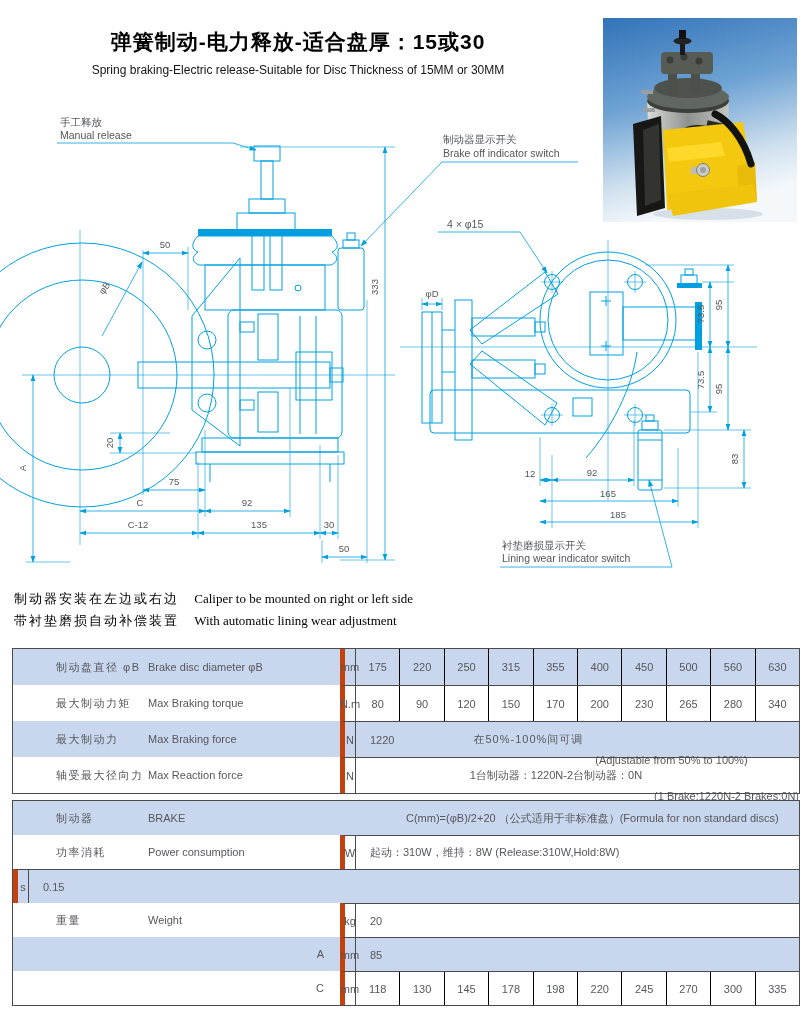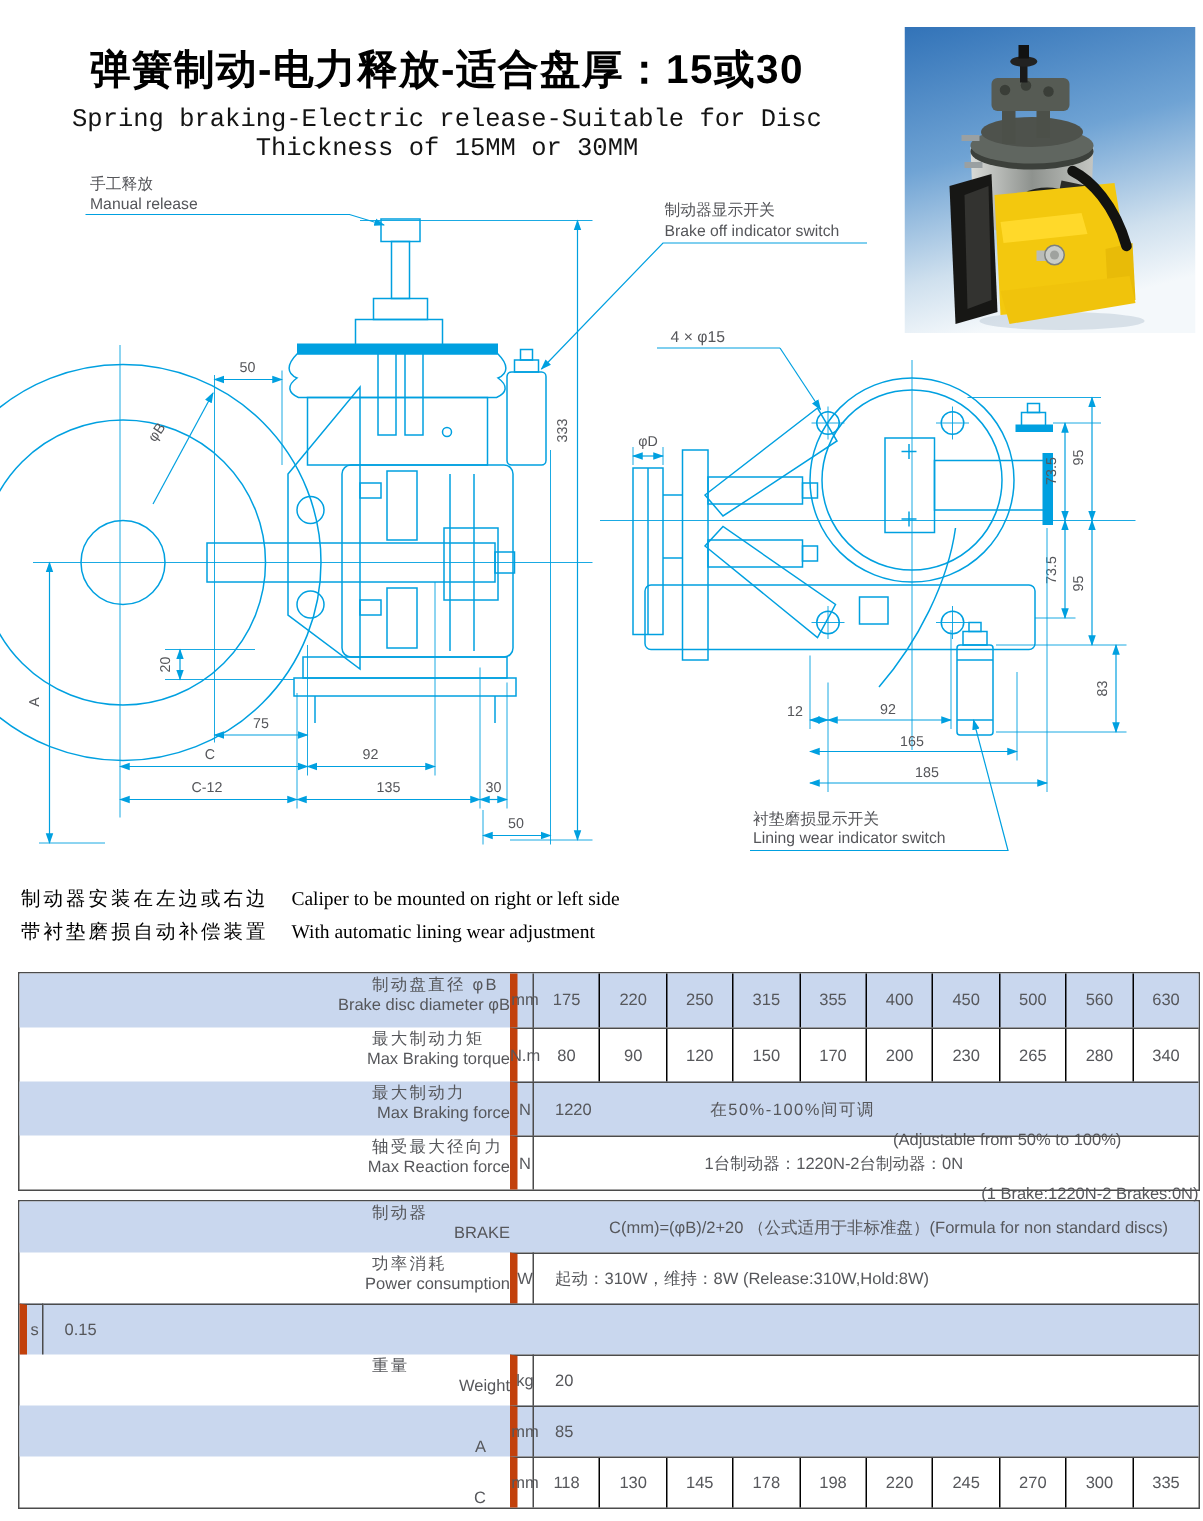--- a/index.html
+++ b/index.html
@@ -1,22 +1,22 @@
 <!DOCTYPE html>
 <html><head>
 <meta charset="utf-8">
 <style>
   html,body { margin:0; padding:0; background:#e8e8e8; }
   .page { position:relative; width:802px; height:1014px; margin:0 auto; background:#ffffff;
           font-family:"Liberation Sans",sans-serif; overflow:hidden; }
 
   
   .title-block { position:absolute; left:8px; top:28px; width:580px; text-align:center; color:#000; }
-  .title-zh { font-size:27px; font-weight:bold; letter-spacing:1px; }
-  .title-en { font-size:17px; margin-top:7px; color:#141414;font-family:Liberation Mono, monospace; }
+  .title-zh { font-size:21px; font-weight:bold; letter-spacing:1px; }
+  .title-en { font-size:12px; margin-top:7px; color:#141414; }
 
   
   .photo { position:absolute; left:603px; top:18px; width:194px; height:204px; }
 
   
   .drawings { position:absolute; left:0; top:110px; }
   .ln   { stroke:#00a0e0; fill:none; stroke-width:1; }
   .lnf  { fill:#00a0e0; stroke:none; }
   .thin { stroke:#00a0e0; fill:none; stroke-width:0.6; }
   .dim  { stroke:#00a0e0; fill:none; stroke-width:0.8; }
@@ -29,21 +29,21 @@
   .notes .zh { letter-spacing:2px; margin-right:12px; }
 
   
   .tbl  { position:absolute; left:12px; width:788px; border:1px solid #4b4b4b; box-sizing:border-box;
           color:#56575b; font-size:11px; }
   .tbl1 { top:648px; }
   .tbl2 { top:800px; }
   .trow { display:flex; height:36px; box-sizing:border-box; align-items:stretch; }
   .tbl2 .trow { height:34px; }
   .blue { background:#c9d7ee; }
-  .c-lbl { width:327px; display:flex; align-items:flex-end; box-sizing:border-box; padding-left:43px;flex-direction:column; }
+  .c-lbl { width:327px; display:flex; align-items:center; box-sizing:border-box; padding-left:43px; }
   .c-lbl .zh { width:92px; letter-spacing:1.5px; flex:none; }
   .c-lbl.right { justify-content:flex-end; padding-left:0; padding-right:16px; }
   .c-unit { width:16px; flex:none; display:flex; align-items:center; justify-content:center;
             border-left:5px solid #c2410c; border-right:1px solid #4b4b4b; box-sizing:border-box; }
   .c-vals { flex:1; display:flex; min-width:0; }
   .vcell  { flex:1; display:flex; align-items:center; justify-content:center;
             border-left:1px solid #000000; box-sizing:border-box; }
   .vcell:first-child { border-left:none; }
   .c-free { flex:1; display:flex; align-items:center; padding-left:14px; box-sizing:border-box; }
   .c-free.center { justify-content:flex-end; padding-left:0; }

